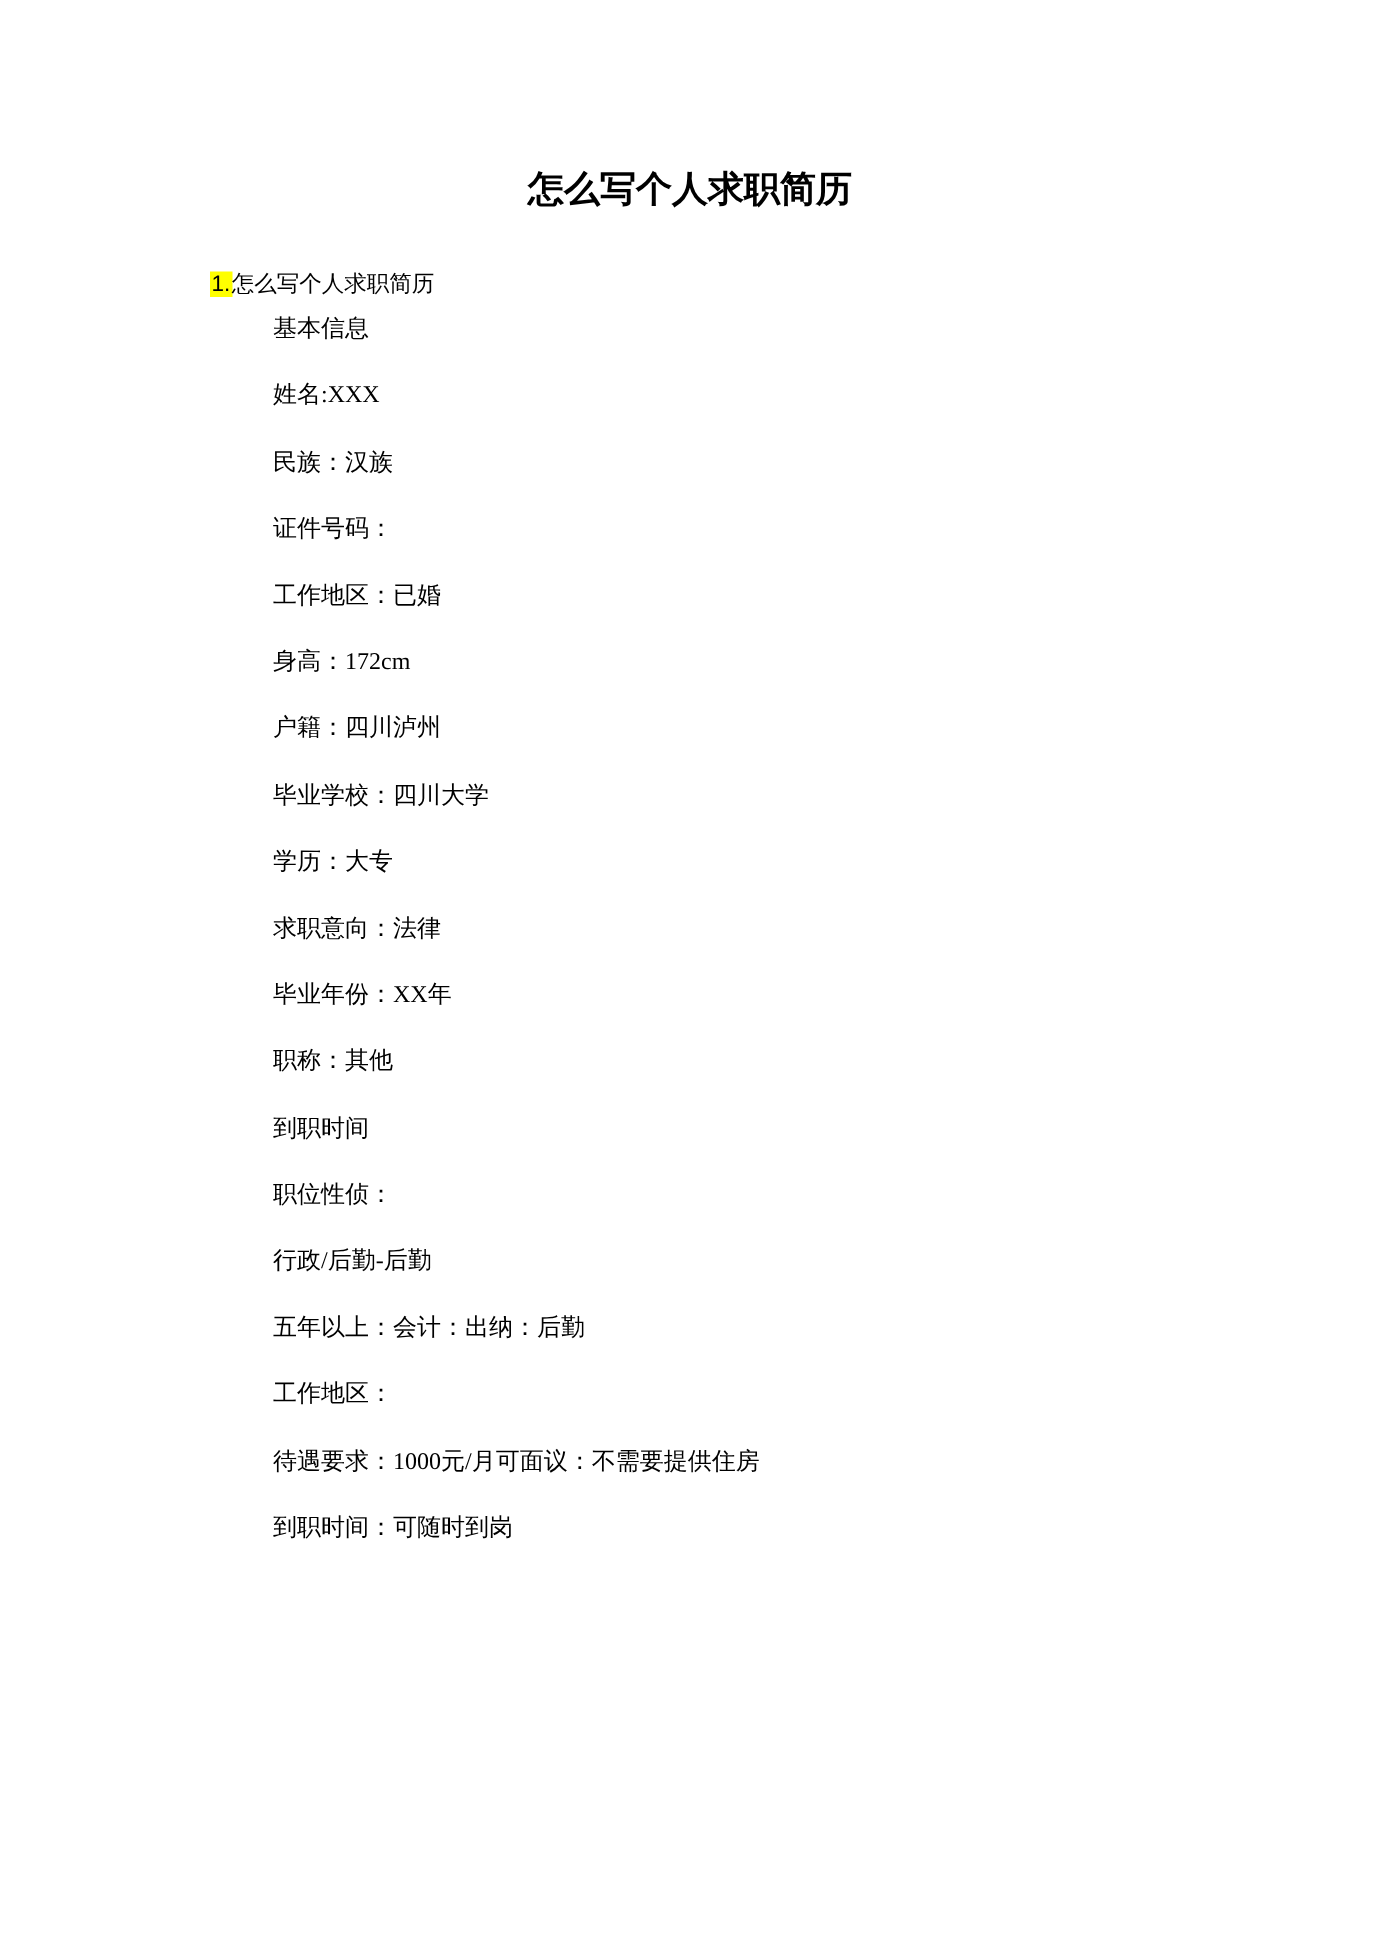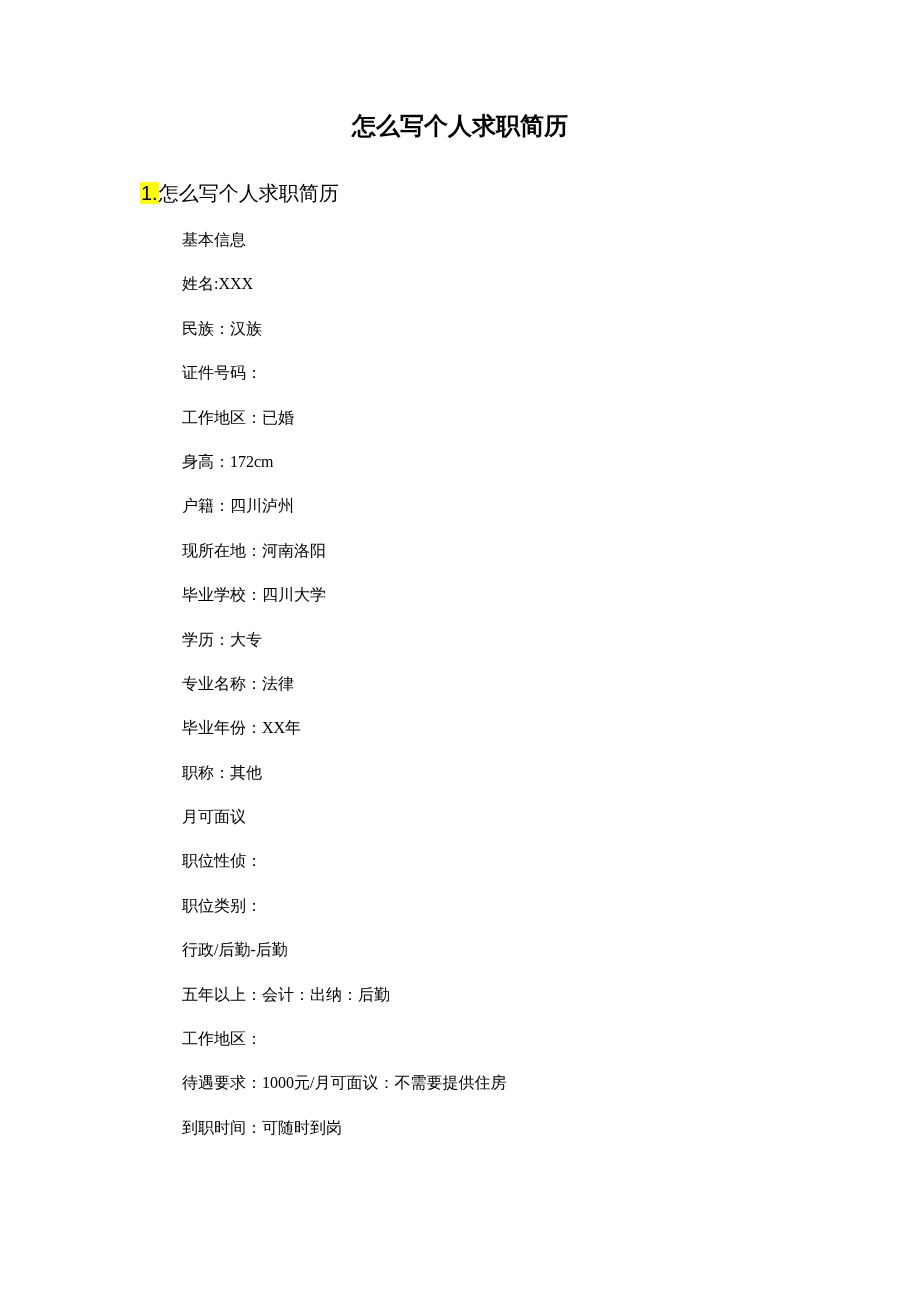--- a/index.html
+++ b/index.html
@@ -13,22 +13,22 @@
     padding: 110px 140px 60px 140px;
   }
   .title {
     text-align: center;
     font-family: "Microsoft YaHei", "SimHei", sans-serif;
     font-weight: bold;
     font-size: 24px;
     margin-bottom: 38px;
   }
   .heading-line {
-    font-size: 20px;
-    margin-bottom: 22px;
+    font-size: 15px;
+    margin-bottom: 10px;
   }
   .highlight {
     background: #ffff00;
     font-family: Arial, sans-serif;
     padding: 0 1px;
   }
   .item {
     font-size: 16px;
     margin: 0 0 22px 42px;
     line-height: 1.4;
@@ -44,27 +44,25 @@
     <span class="highlight">1.</span><span>怎么写个人求职简历</span>
   </div>
 
   <div class="item">基本信息</div>
   <div class="item">姓名:XXX</div>
   <div class="item">民族：汉族</div>
   <div class="item">证件号码：</div>
   <div class="item">工作地区：已婚</div>
   <div class="item">身高：172cm</div>
   <div class="item">户籍：四川泸州</div>
-  <div class="item">现所在地：河南洛阳</div>
   <div class="item">毕业学校：四川大学</div>
   <div class="item">学历：大专</div>
-  <div class="item">专业名称：法律</div>
+  <div class="item">求职意向：法律</div>
   <div class="item">毕业年份：XX年</div>
   <div class="item">职称：其他</div>
-  <div class="item">月可面议</div>
+  <div class="item">到职时间</div>
   <div class="item">职位性侦：</div>
-  <div class="item">职位类别：</div>
   <div class="item">行政/后勤-后勤</div>
   <div class="item">五年以上：会计：出纳：后勤</div>
   <div class="item">工作地区：</div>
   <div class="item">待遇要求：1000元/月可面议：不需要提供住房</div>
   <div class="item">到职时间：可随时到岗</div>
 </div>
 
 </body></html>

